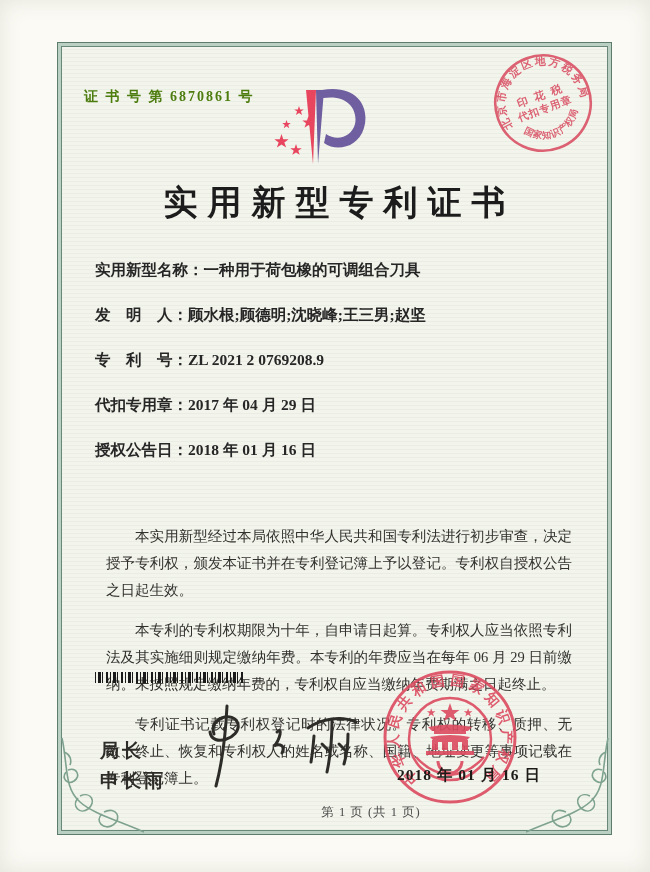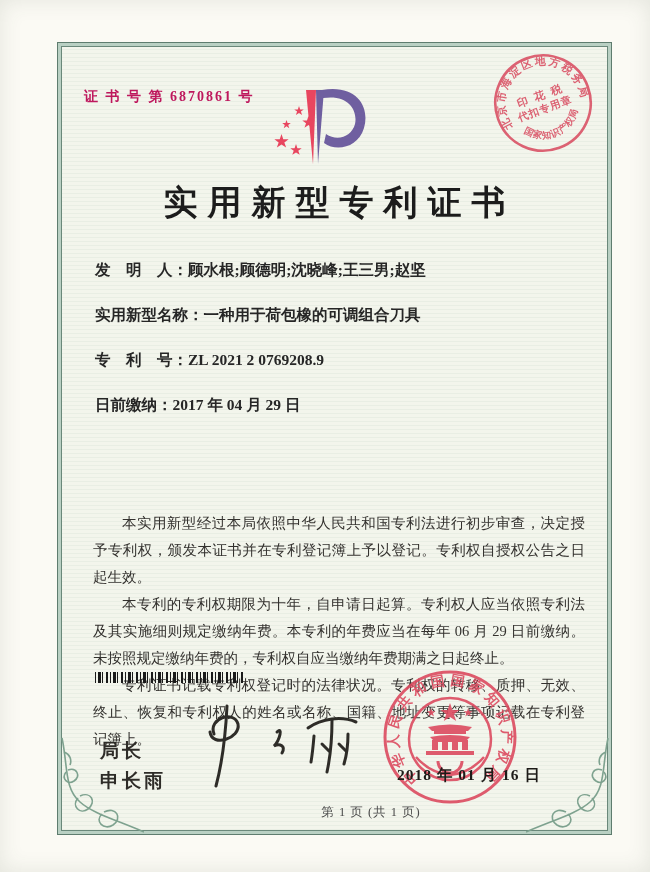--- a/index.html
+++ b/index.html
@@ -14,21 +14,21 @@
     position:absolute; left:57px; top:42px; width:555px; height:793px;
     box-sizing:border-box;
     border:1px solid #5e7c6e;
     box-shadow: inset 0 0 0 3px #b9d0c3, inset 0 0 0 4px #6a887a;
     background:
       repeating-linear-gradient(0deg, rgba(145,178,158,.10) 0 1px, transparent 1px 4px),
       #f3f5ec;
   }
   .cert-no{
     position:absolute; left:84px; top:88px;
-    font-size:14px; letter-spacing:2px; font-weight:600; color:#be185d;
+    font-size:14px; letter-spacing:2px; font-weight:600; color:#4d7c0f;
   }
   .logo{ position:absolute; left:266px; top:86px; width:112px; height:84px; }
   .tax-stamp{
     position:absolute; left:486px; top:46px; width:114px; height:114px;
     transform:rotate(-20deg); opacity:.85;
   }
   .title{
     position:absolute; left:57px; top:180px; width:555px;
     text-align:center; font-size:34px; font-weight:700;
     letter-spacing:10px; text-indent:10px; color:#1c1c1c;
@@ -36,21 +36,21 @@
   .fields{
     position:absolute; left:95px; top:260px; width:500px;
     display:flex; flex-direction:column; gap:25px;
   }
   .field-row{ font-size:15.5px; font-weight:600; line-height:20px; color:#262626; }
   .field-row .lbl{ color:#262626; }
   .paras{
     position:absolute; left:93px; top:510px; width:492px;
     font-size:14.5px; line-height:27px; text-align:justify; color:#33312e;
   }
-  .paras p{ margin:0; text-indent:2em; }
+  .paras p{ margin:13px; text-indent:2em; }
   .barcode{
     position:absolute; left:95px; top:672px; width:150px; height:11px;
     background:repeating-linear-gradient(90deg,
       #1a1a1a 0 1px, transparent 1px 3px,
       #1a1a1a 3px 6px, transparent 6px 7px,
       #1a1a1a 7px 8px, transparent 8px 11px,
       #1a1a1a 11px 13px, transparent 13px 15px);
   }
   .signer{
     position:absolute; left:100px; top:736px;
@@ -109,24 +109,25 @@
     <text class="stamp-text" font-size="9" letter-spacing="0.5">
       <textPath href="#arcBotS" startOffset="1">国家知识产权局</textPath>
     </text>
     <text x="55" y="51" text-anchor="middle" class="stamp-text" font-size="10.5" letter-spacing="2">印 花 税</text>
     <text x="55" y="64" text-anchor="middle" class="stamp-text" font-size="10" letter-spacing="1">代扣专用章</text>
   </svg>
 
   <div class="title">实用新型专利证书</div>
 
   <div class="fields">
+    <div class="field-row"><span class="lbl">实用新型名称：</span><span>一种用于荷包橡的可调组合刀具</span></div>
     <div class="field-row"><span class="lbl">发　明　人：</span><span>顾水根;顾德明;沈晓峰;王三男;赵坚</span></div>
-    <div class="field-row"><span class="lbl">实用新型名称：</span><span>一种用于荷包橡的可调组合刀具</span></div>
     <div class="field-row"><span class="lbl">专　利　号：</span><span>ZL 2021 2 0769208.9</span></div>
-    <div class="field-row"><span class="lbl">日前缴纳：</span><span>2017 年 04 月 29 日</span></div>
+    <div class="field-row"><span class="lbl">代扣专用章：</span><span>2017 年 04 月 29 日</span></div>
+    <div class="field-row"><span class="lbl">授权公告日：</span><span>2018 年 01 月 16 日</span></div>
   </div>
 
   <div class="paras">
     <p>本实用新型经过本局依照中华人民共和国专利法进行初步审查，决定授予专利权，颁发本证书并在专利登记簿上予以登记。专利权自授权公告之日起生效。</p>
     <p>本专利的专利权期限为十年，自申请日起算。专利权人应当依照专利法及其实施细则规定缴纳年费。本专利的年费应当在每年 06 月 29 日前缴纳。未按照规定缴纳年费的，专利权自应当缴纳年费期满之日起终止。</p>
     <p>专利证书记载专利权登记时的法律状况。专利权的转移、质押、无效、终止、恢复和专利权人的姓名或名称、国籍、地址变更等事项记载在专利登记簿上。</p>
   </div>
 
   <div class="barcode"></div>
 

